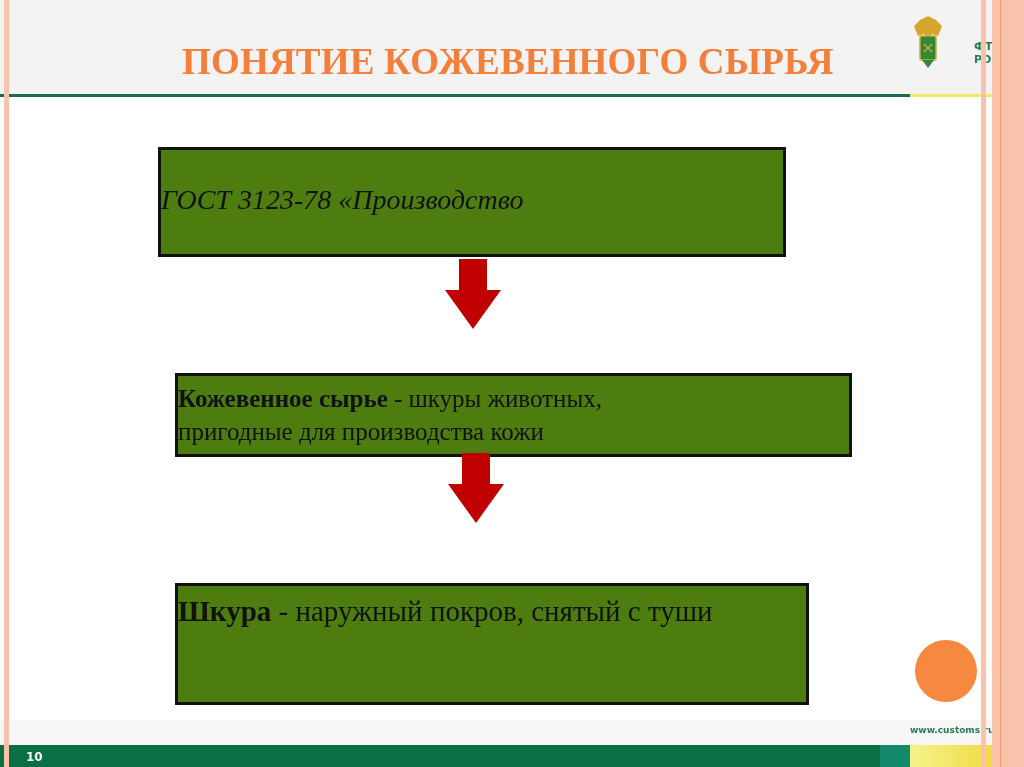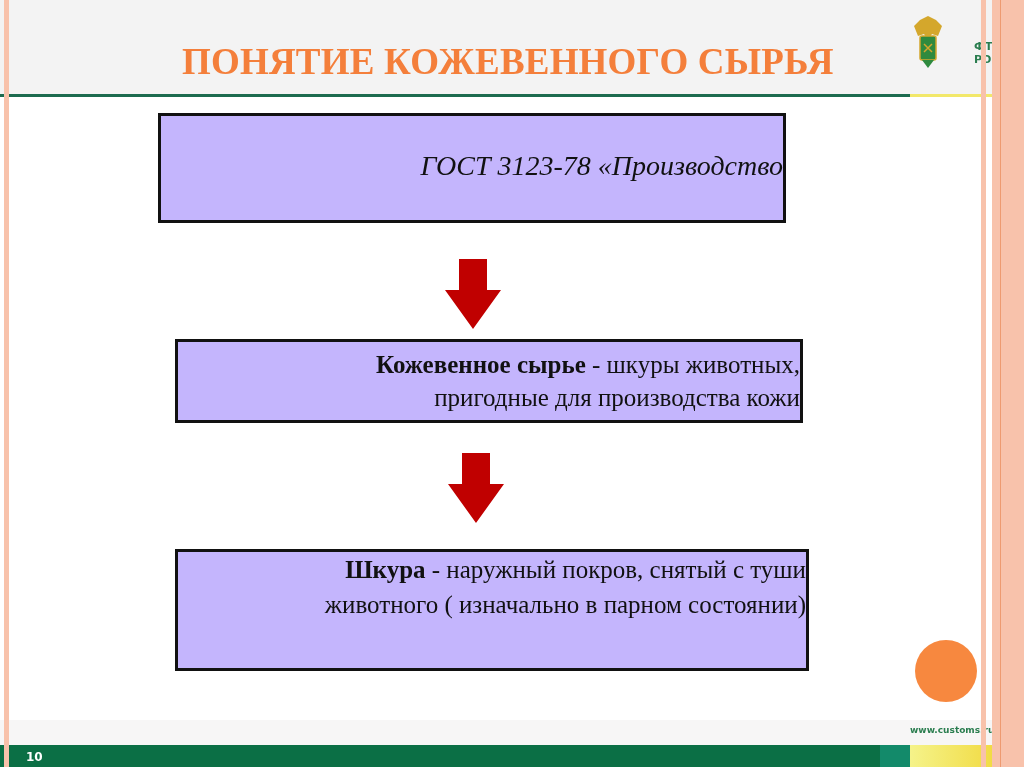--- a/index.html
+++ b/index.html
@@ -4,27 +4,27 @@
 <style>
   html, body { margin:0; padding:0; }
   body { width:1024px; height:767px; position:relative; overflow:hidden; background:#ffffff; font-family:"Liberation Serif", serif; }
   .header-band { position:absolute; left:0; top:0; width:1024px; height:95px; background:#f3f3f3; }
   .header-line-green { position:absolute; left:0; top:94px; width:910px; height:3px; background:#1d6b4f; }
   .header-line-yellow { position:absolute; left:910px; top:94px; width:114px; height:3px; background:#f2e86a; }
   .title { position:absolute; left:182px; top:40px; font-family:"Liberation Serif", serif; font-weight:bold; font-size:37px; color:#f47f3b; letter-spacing:0.2px; white-space:nowrap; }
   .stripe { position:absolute; top:0; height:767px; background:#f8c2ab; }
   .logo { position:absolute; left:908px; top:14px; width:100px; height:62px; }
   .logo-text { position:absolute; left:954px; top:40px; font-family:"DejaVu Sans", sans-serif; font-weight:bold; font-size:11px; color:#2a7d4f; line-height:13px;margin-left:20px; }
-  .box { position:absolute; border:3px solid #111; background:#c4b5fd; box-sizing:border-box; text-align:right; color:#111; }
+  .box { position:absolute; border:3px solid #111; background:#4d7c0f; box-sizing:border-box; text-align:left; color:#111;margin-top:34px; }
   .box1 { left:158px; top:113px; width:628px; height:110px; }
   .box1 .txt { font-style:italic; font-size:28px; line-height:36px; padding-top:32px; }
-  .box2 { left:175px; top:339px; width:628px; height:84px; }
+  .box2 { left:175px; top:339px; width:677px; height:84px; }
   .box2 .txt { font-size:25px; line-height:33px; padding-top:6px; }
   .box3 { left:175px; top:549px; width:634px; height:122px; }
-  .box3 .txt { font-size:25px; line-height:35px; }
+  .box3 .txt { font-size:29px; line-height:35px; padding-top:8px; }
   .arrow { position:absolute; width:58px; height:72px; }
   .circle { position:absolute; left:915px; top:640px; width:62px; height:62px; border-radius:50%; background:#f7883f; }
   .site { position:absolute; left:910px; top:725px; font-family:"DejaVu Sans", sans-serif; font-weight:bold; font-size:9px; color:#2a7d4f; }
   .footer-fade { position:absolute; left:0; top:720px; width:1024px; height:25px; background:#f7f6f6; }
   .footer-green { position:absolute; left:0; top:745px; width:910px; height:22px; background:#0b6f45; }
   .footer-yellow { position:absolute; left:910px; top:745px; width:114px; height:22px; background:linear-gradient(90deg,#f5f38a,#f0d22a); }
   .footer-teal { position:absolute; left:880px; top:745px; width:32px; height:22px; background:#138a6a; }
   .page-num { position:absolute; left:26px; top:750px; font-family:"DejaVu Sans", sans-serif; font-weight:bold; font-size:12px; color:#fff; }
 </style>
 </head>
@@ -64,21 +64,20 @@
   </div>
 </div>
 
 <svg class="arrow" style="left:447px;top:453px;" viewBox="0 0 58 72">
   <polygon points="15,0 43,0 43,31 57,31 29,70 1,31 15,31" fill="#c00000"></polygon>
 </svg>
 
 <div class="box box3">
   <div class="txt">
     <div><b>Шкура</b><span> - наружный покров, снятый с туши</span></div>
-    <div>животного ( изначально в парном состоянии)</div>
   </div>
 </div>
 
 <div class="circle"></div>
 
 <div class="footer-fade"></div>
 <div class="site">www.customs.ru</div>
 <div class="footer-green"></div>
 <div class="footer-teal"></div>
 <div class="footer-yellow"></div>

